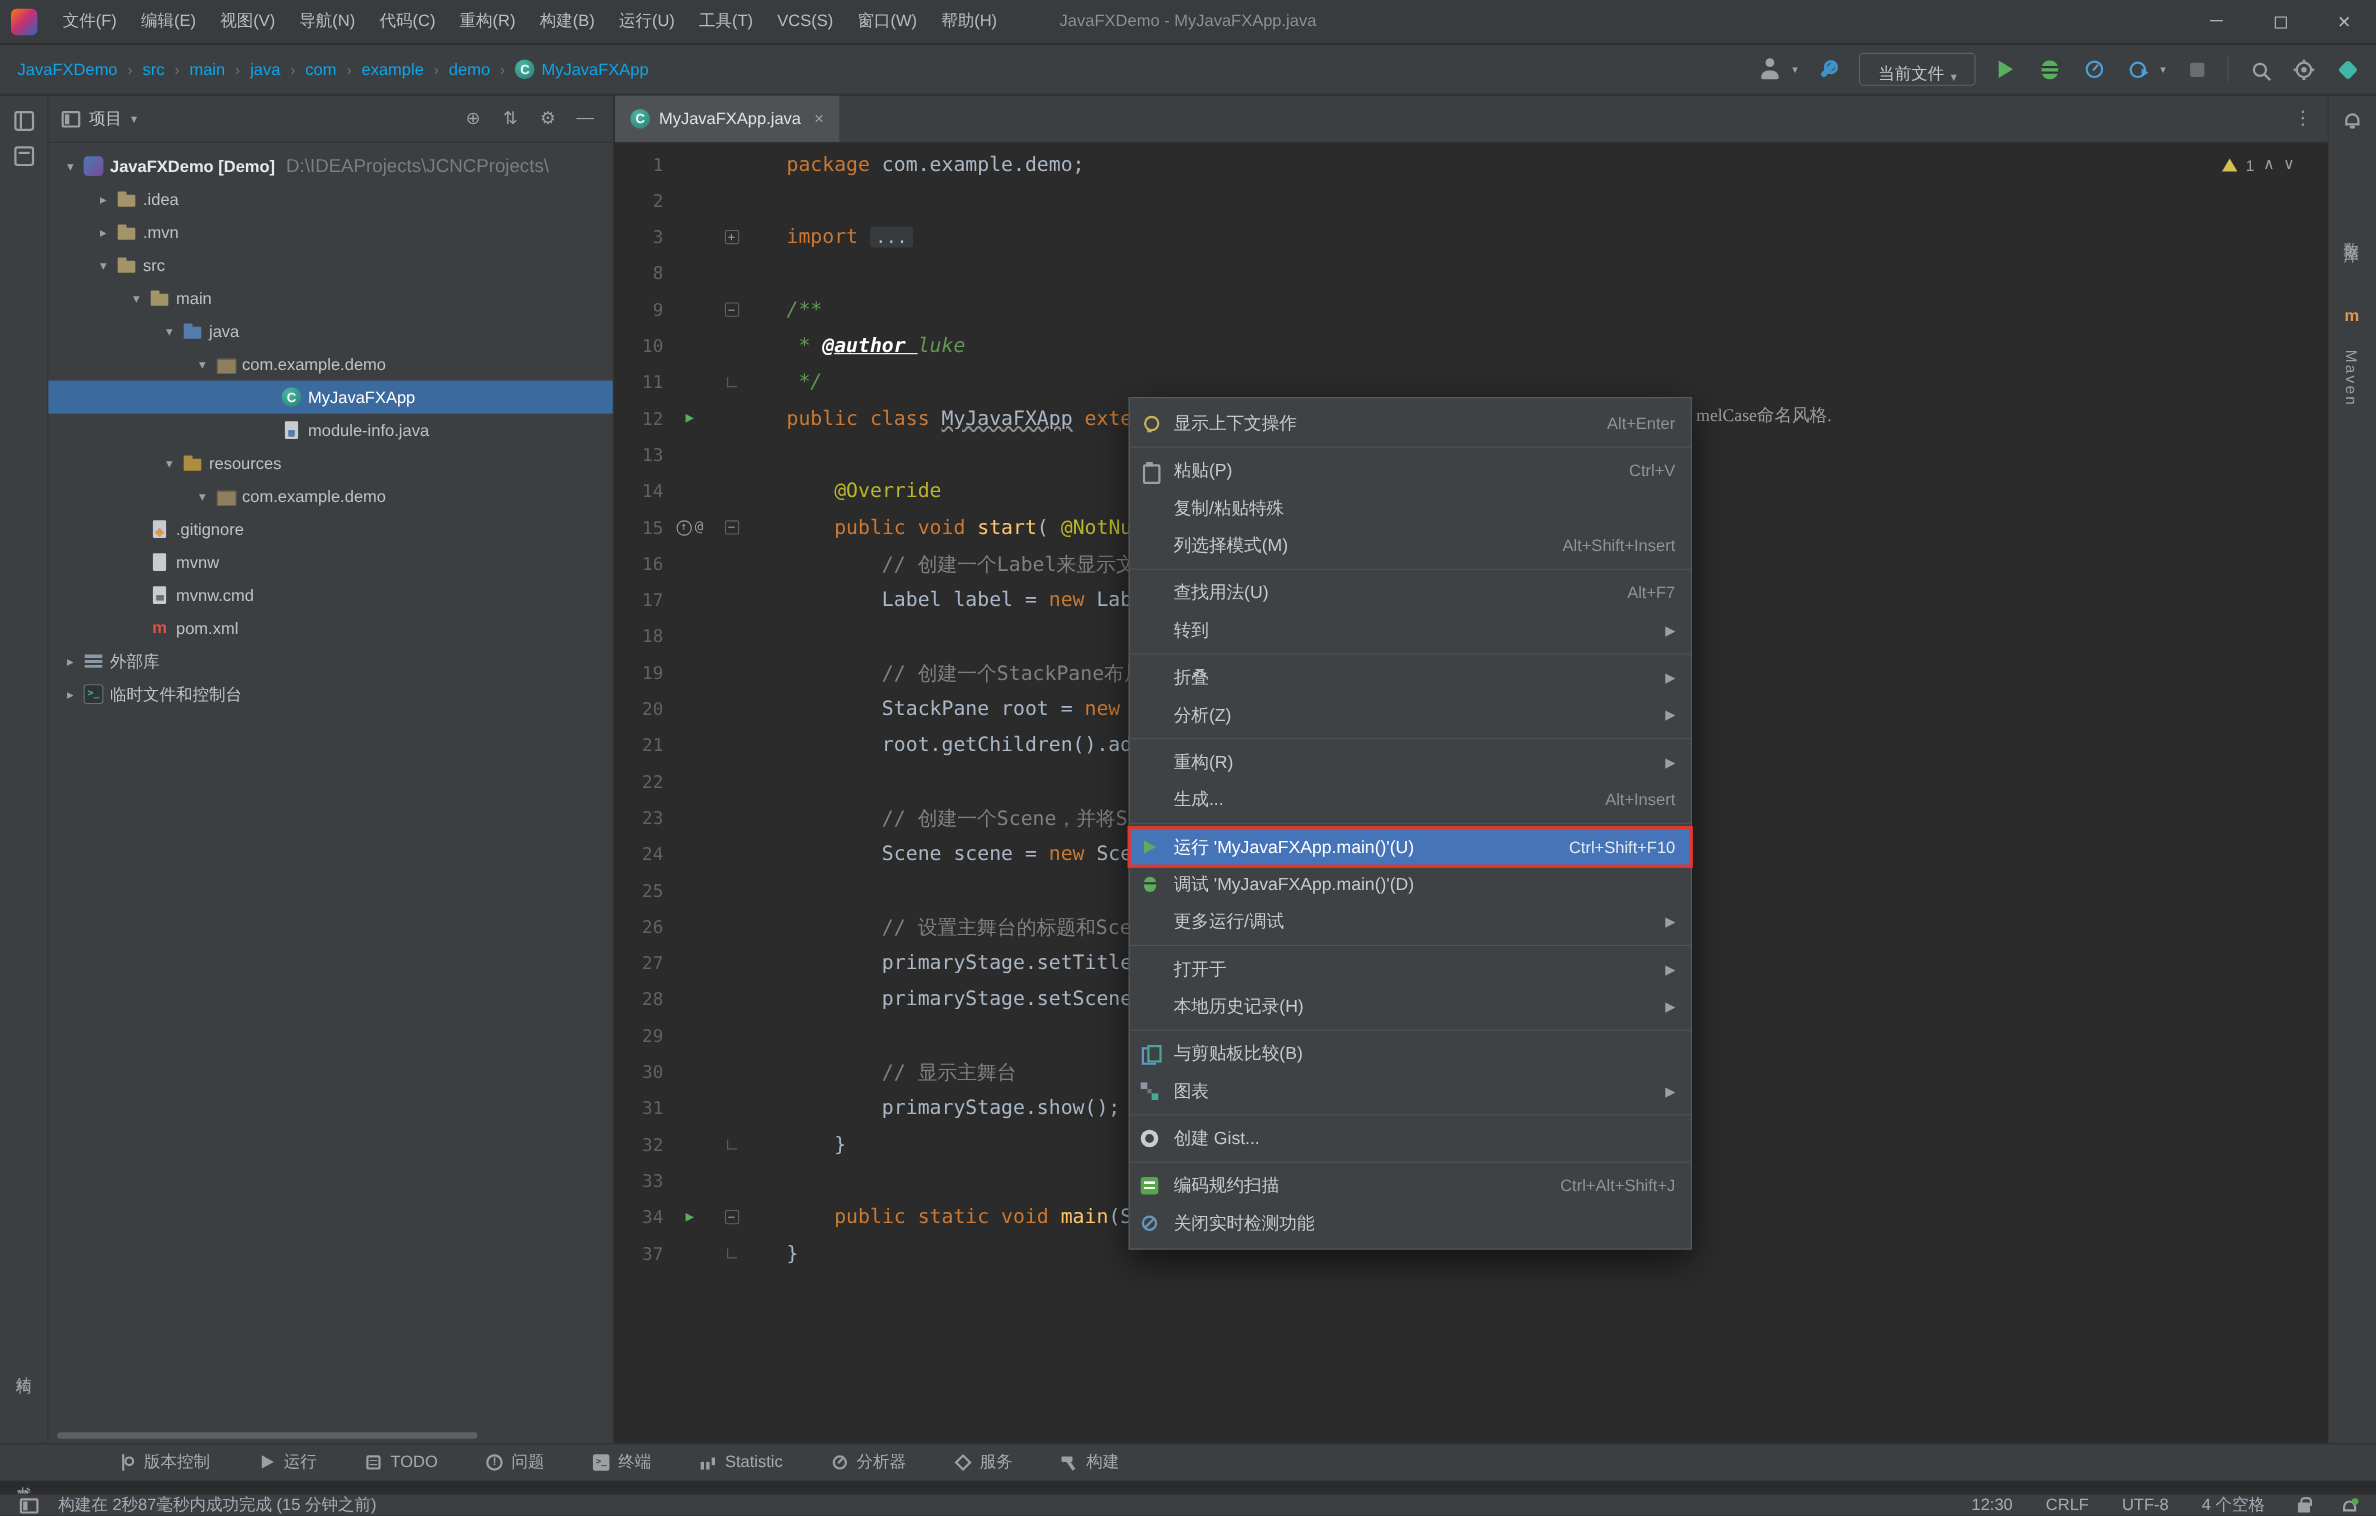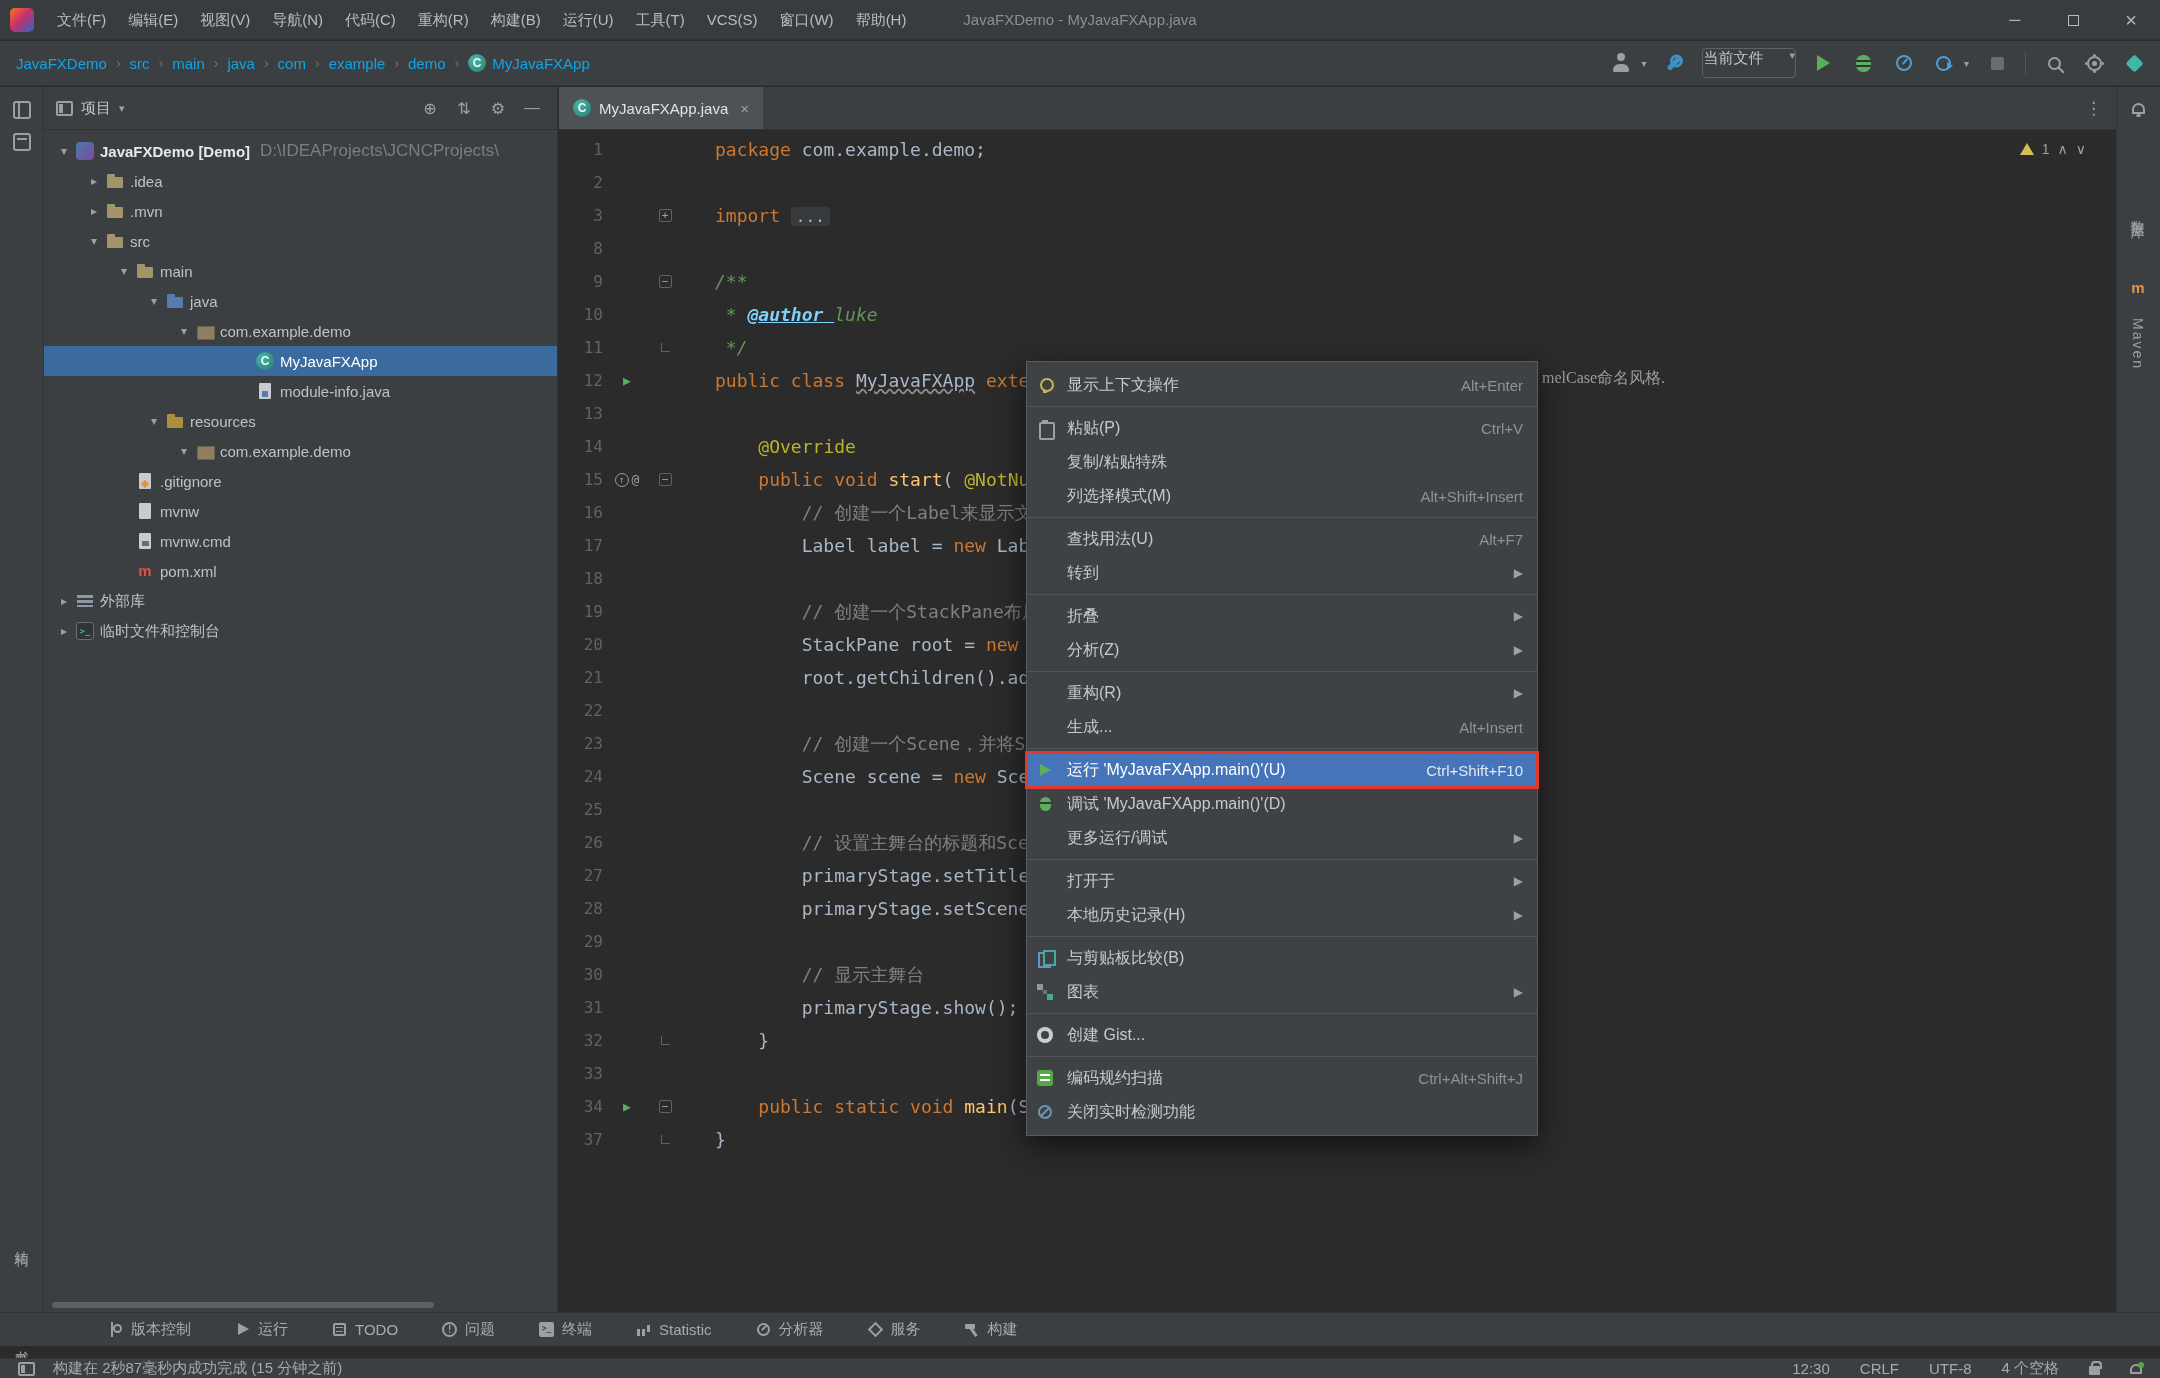--- a/index.html
+++ b/index.html
@@ -21,21 +21,21 @@
   #breadcrumbs{display:flex;align-items:center;font-size:15px}
   .bc-item{color:#0ea5e9;padding:0 2px;white-space:nowrap}
   .bc-sep{color:#6f7275;padding:0 7px;font-size:14px}
   #nav-right{margin-left:auto;display:flex;align-items:center;gap:16px}
   .nic{width:24px;height:24px;position:relative;display:flex;align-items:center;justify-content:center}
   .ic-user::before{content:"";position:absolute;top:2px;left:8px;width:8px;height:8px;border-radius:50%;background:#9da0a2}
   .ic-user::after{content:"";position:absolute;bottom:3px;left:4px;width:16px;height:8px;border-radius:8px 8px 2px 2px;background:#9da0a2}
   .mini-arrow{color:#9da0a2;font-size:10px;margin-left:-8px}
   .ic-tool{width:16px;height:5px;background:#3e92c8;border-radius:2px;transform:rotate(-45deg)}
   .ic-tool::after{content:"";position:absolute;right:-2px;top:-4px;width:7px;height:7px;border:3px solid #3e92c8;border-radius:50%;background:transparent}
-  #runcfg{border:1px solid #5e6163;border-radius:4px;height:30px;display:flex;align-items:flex-start;gap:26px;padding:0 0;font-size:15px;color:#c3c6c9}
+  #runcfg{border:1px solid #5e6163;border-radius:4px;height:30px;display:flex;align-items:flex-end;gap:6px;padding:0 16px;font-size:15px;color:#c3c6c9}
   .tri-green{width:0;height:0;border-left:13px solid #58b05c;border-top:8px solid transparent;border-bottom:8px solid transparent}
   .ic-bug{width:15px;height:17px;border-radius:7px;background:#58b05c;position:relative}
   .ic-bug::before{content:"";position:absolute;left:0;right:0;top:5px;height:2px;background:#2f3335}
   .ic-bug::after{content:"";position:absolute;left:0;right:0;top:10px;height:2px;background:#2f3335}
   .ic-gauge{width:16px;height:16px;border:2px solid #4c9ed9;border-radius:50%;position:relative}
   .ic-gauge::after{content:"";position:absolute;left:6px;top:1px;width:2px;height:7px;background:#4c9ed9;transform:rotate(40deg)}
   .ic-rerun{width:15px;height:15px;border:2px solid #4c9ed9;border-radius:50%;position:relative}
   .ic-rerun::after{content:"";position:absolute;right:-4px;top:4px;border-left:6px solid #4c9ed9;border-top:4px solid transparent;border-bottom:4px solid transparent}
   .ic-stop{width:13px;height:13px;background:#6a6e71;border-radius:2px}
   .vsep{width:1px;height:22px;background:#515456}
@@ -104,21 +104,21 @@
   .gico{width:48px;flex:none;display:flex;align-items:center;justify-content:center;gap:3px}
   .runtri{color:var(--green);font-size:13px}
   .ovri{width:14px;height:14px;border:1px solid #9c9c9c;border-radius:50%;color:#9c9c9c;font-size:10px;line-height:12px;text-align:center}
   .ovrat{color:#9c9c9c;font-size:13px}
   .foldc{width:28px;flex:none;display:flex;align-items:center;justify-content:center}
   .fm{width:13px;height:13px;border:1px solid #5f6265;border-radius:2px;color:#9da0a2;font-size:11px;line-height:11px;text-align:center}
   .fe{width:9px;height:9px;border-left:1px solid #5f6265;border-bottom:1px solid #5f6265}
   .ctext{white-space:pre;font-size:18px;padding-left:36px}
   .s-k{color:#cc7832}.s-t{color:#a9b7c6}.s-c{color:#808080}
   .s-d{color:#629755;font-style:italic}
-  .s-dt{color:#7dd3fc;font-style:italic;font-weight:bold;text-decoration:underline}
+  .s-dt{color:#ffffff;font-style:italic;font-weight:bold;text-decoration:underline}
   .s-di{color:#629755;font-style:italic}
   .s-a{color:#bbb529}.s-m{color:#ffc66b}
   .s-warn{text-decoration:underline;text-decoration-style:wavy;text-decoration-color:#8f8f8f}
   .s-folded{background:#373b3e;border-radius:3px;padding:0 5px;color:#a9b7c6;font-size:16px}
   #insp{position:absolute;top:10px;right:30px;display:flex;align-items:center;gap:8px;color:#9da0a2;font-size:14px}
   .warn-tri{width:0;height:0;border-left:7px solid transparent;border-right:7px solid transparent;border-bottom:12px solid #d6bf55}
   #hint{position:absolute;left:983px;top:237px;color:#9a9da1;font-size:16px;font-family:Liberation Serif, serif;white-space:nowrap}
 
   
   #cmenu{position:absolute;left:1026px;top:361px;width:512px;background:#3f4244;border:1px solid #5a5d5f;box-shadow:0 10px 30px rgba(0,0,0,.6);padding:6px 0;z-index:40}

